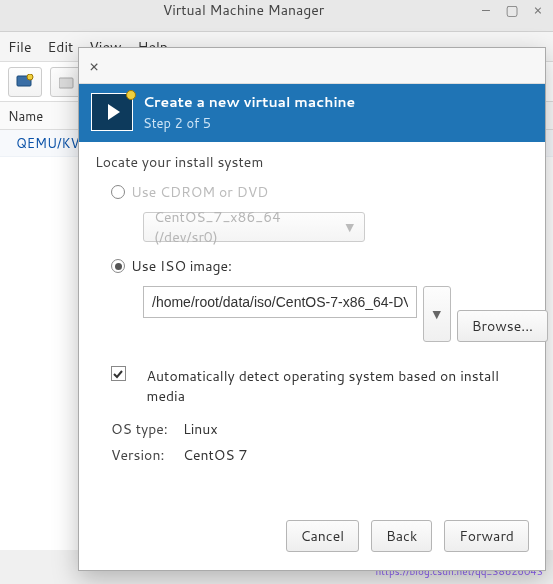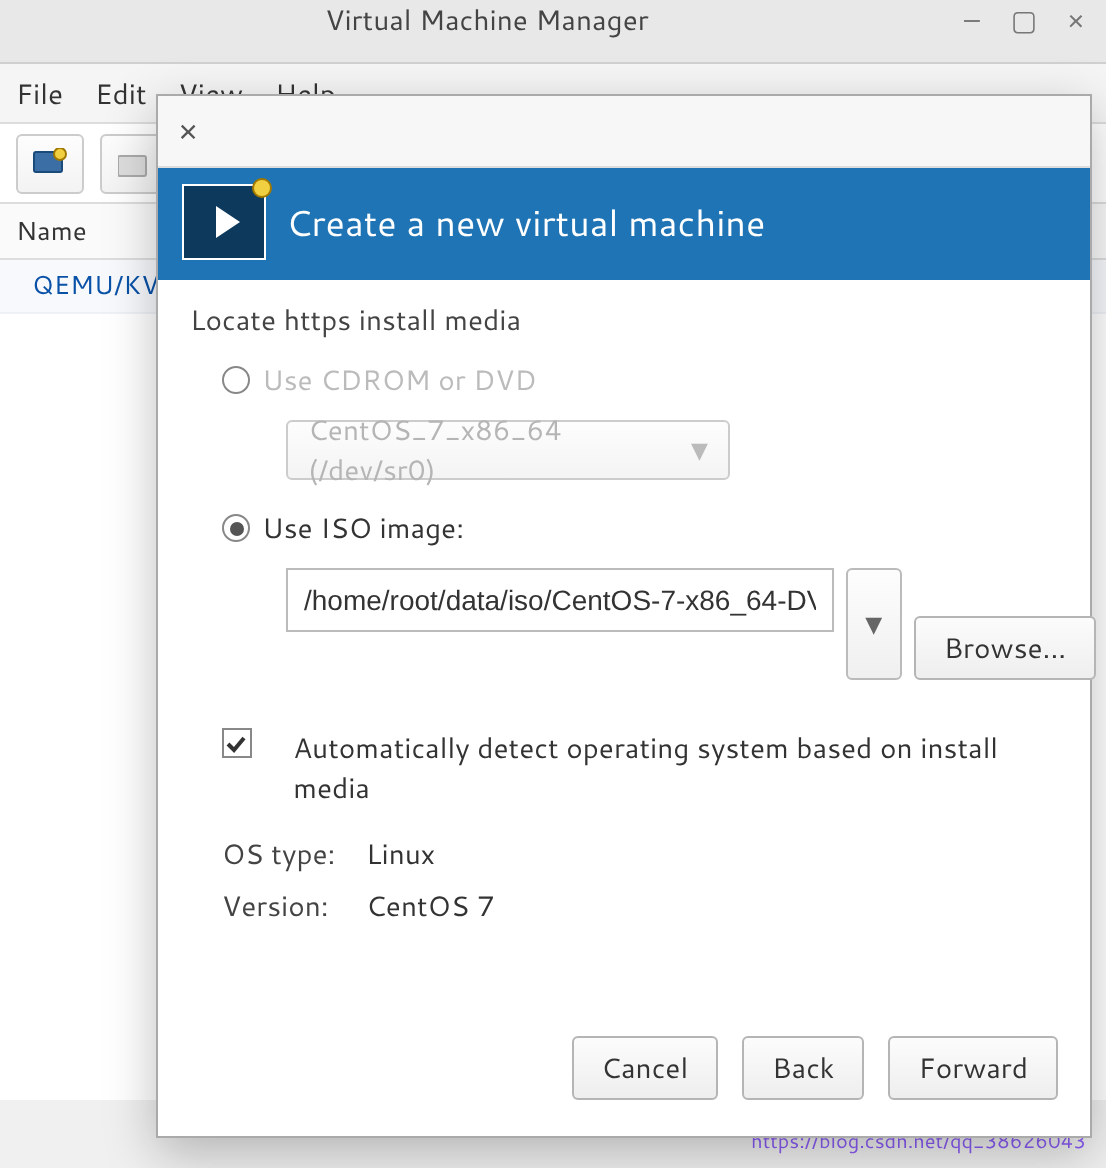--- a/index.html
+++ b/index.html
@@ -118,21 +118,21 @@
     border-left: 12px solid #fff;
     border-top: 8px solid transparent;
     border-bottom: 8px solid transparent;
     margin-left: 3px;
   }
   .vm-hdr-icon .dot {
     position: absolute; top: -4px; right: -4px;
     width: 10px; height: 10px; background: #f0d040; border-radius: 50%;
     border: 1px solid #a07800;
   }
-  .dlg-header h2 { margin: 0; font-size: 18px; font-weight: 400; }
+  .dlg-header h2 { margin: 0; font-size: 14px; font-weight: 700; }
   .dlg-step { font-size: 13px; color: #cde4f6; margin-top: 2px; }
   .dlg-body { padding: 10px 16px 14px 16px; color: #333; }
   .locate-lbl { margin-bottom: 6px; color: #444; }
   .option-row { display: flex; align-items: center; gap: 6px; padding: 4px 16px; }
   .radio {
     width: 14px; height: 14px; border: 1px solid #888; border-radius: 50%;
     display: inline-flex; align-items: center; justify-content: center;
     background: #fff;
   }
   .radio.checked::after {
@@ -236,24 +236,25 @@
   <div class="dlg-titlebar">
     <div class="dlg-close">×</div>
   </div>
   <div class="dlg-header">
     <div class="vm-hdr-icon">
       <div class="play"></div>
         <div class="dot"></div>
     </div>
     <div>
       <h2>Create a new virtual machine</h2>
+      <div class="dlg-step">Step 2 of 5</div>
     </div>
   </div>
   <div class="dlg-body">
-    <div class="locate-lbl">Locate https install media</div>
+    <div class="locate-lbl">Locate your install system</div>
 
     <div class="option-row">
       <span class="radio"></span>
       <span class="opt-label disabled">Use CDROM or DVD</span>
     </div>
     <div class="combo">
       <span>CentOS_7_x86_64 (/dev/sr0)</span>
       <span class="chev">▼</span>
     </div>
 

